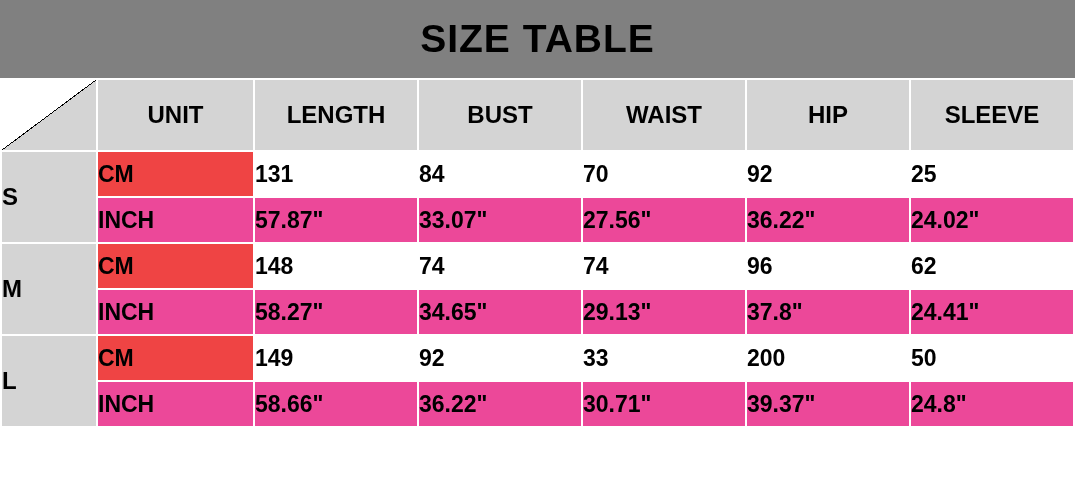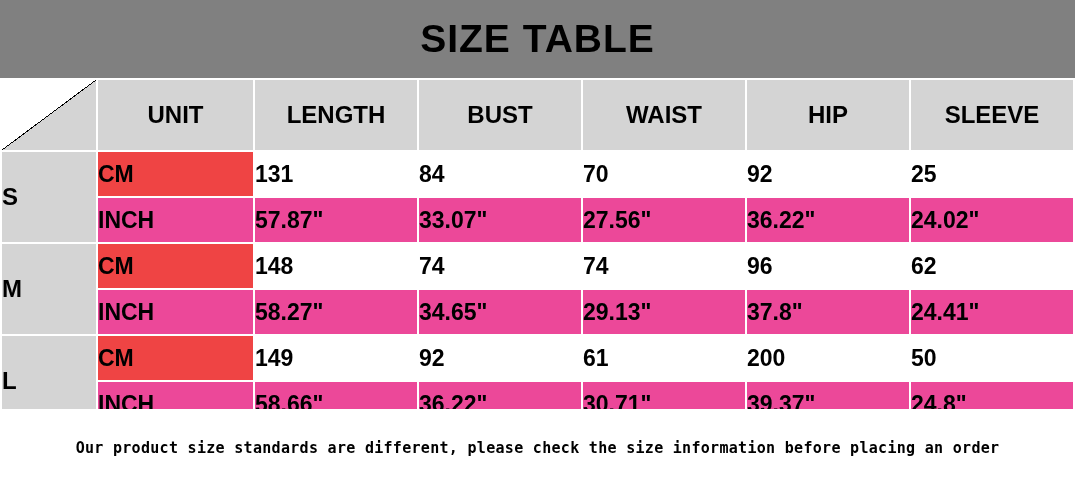--- a/index.html
+++ b/index.html
@@ -189,32 +189,29 @@
         <td class="data-cell">29.13"</td>
         <td class="data-cell">37.8"</td>
         <td class="data-cell">24.41"</td>
       </tr>
 
       <tr class="cm-row">
         <td class="size-cell" rowspan="2">L</td>
         <td class="unit-cell">CM</td>
         <td class="data-cell">149</td>
         <td class="data-cell">92</td>
-        <td class="data-cell">61</td>
+        <td class="data-cell">33</td>
         <td class="data-cell">200</td>
         <td class="data-cell">50</td>
       </tr>
       <tr class="inch-row">
         <td class="unit-cell">INCH</td>
         <td class="data-cell">58.66"</td>
         <td class="data-cell">36.22"</td>
         <td class="data-cell">30.71"</td>
         <td class="data-cell">39.37"</td>
         <td class="data-cell">24.8"</td>
       </tr>
     </tbody>
   </table>
 
-  <div class="footer-note">
-    <span class="note-text">Our product size standards are different, please check the size information before placing an order</span>
-  </div>
 
 </div>
 
 </body></html>

